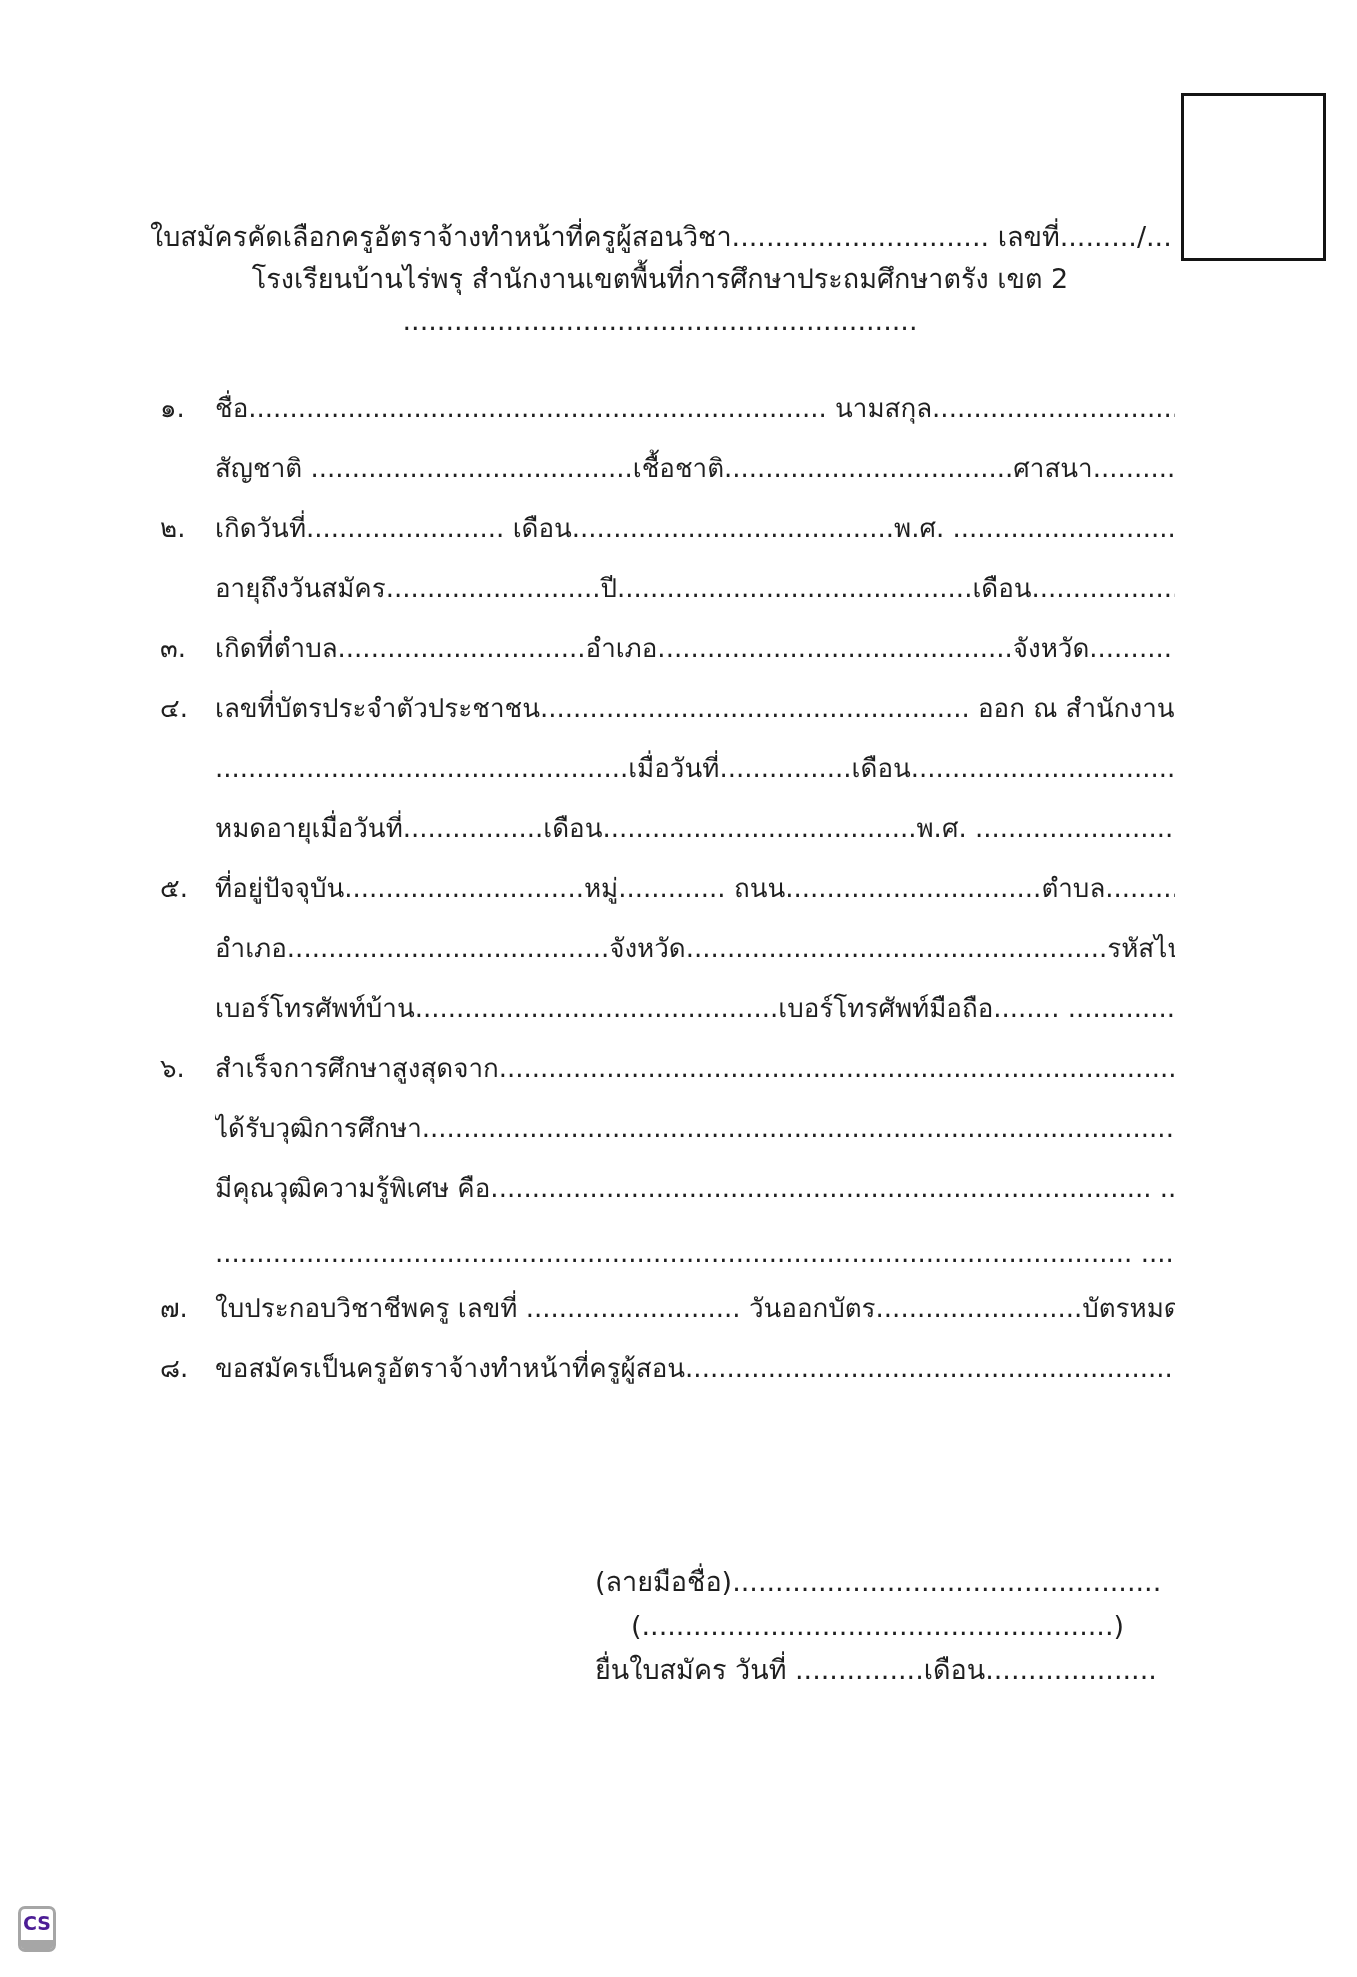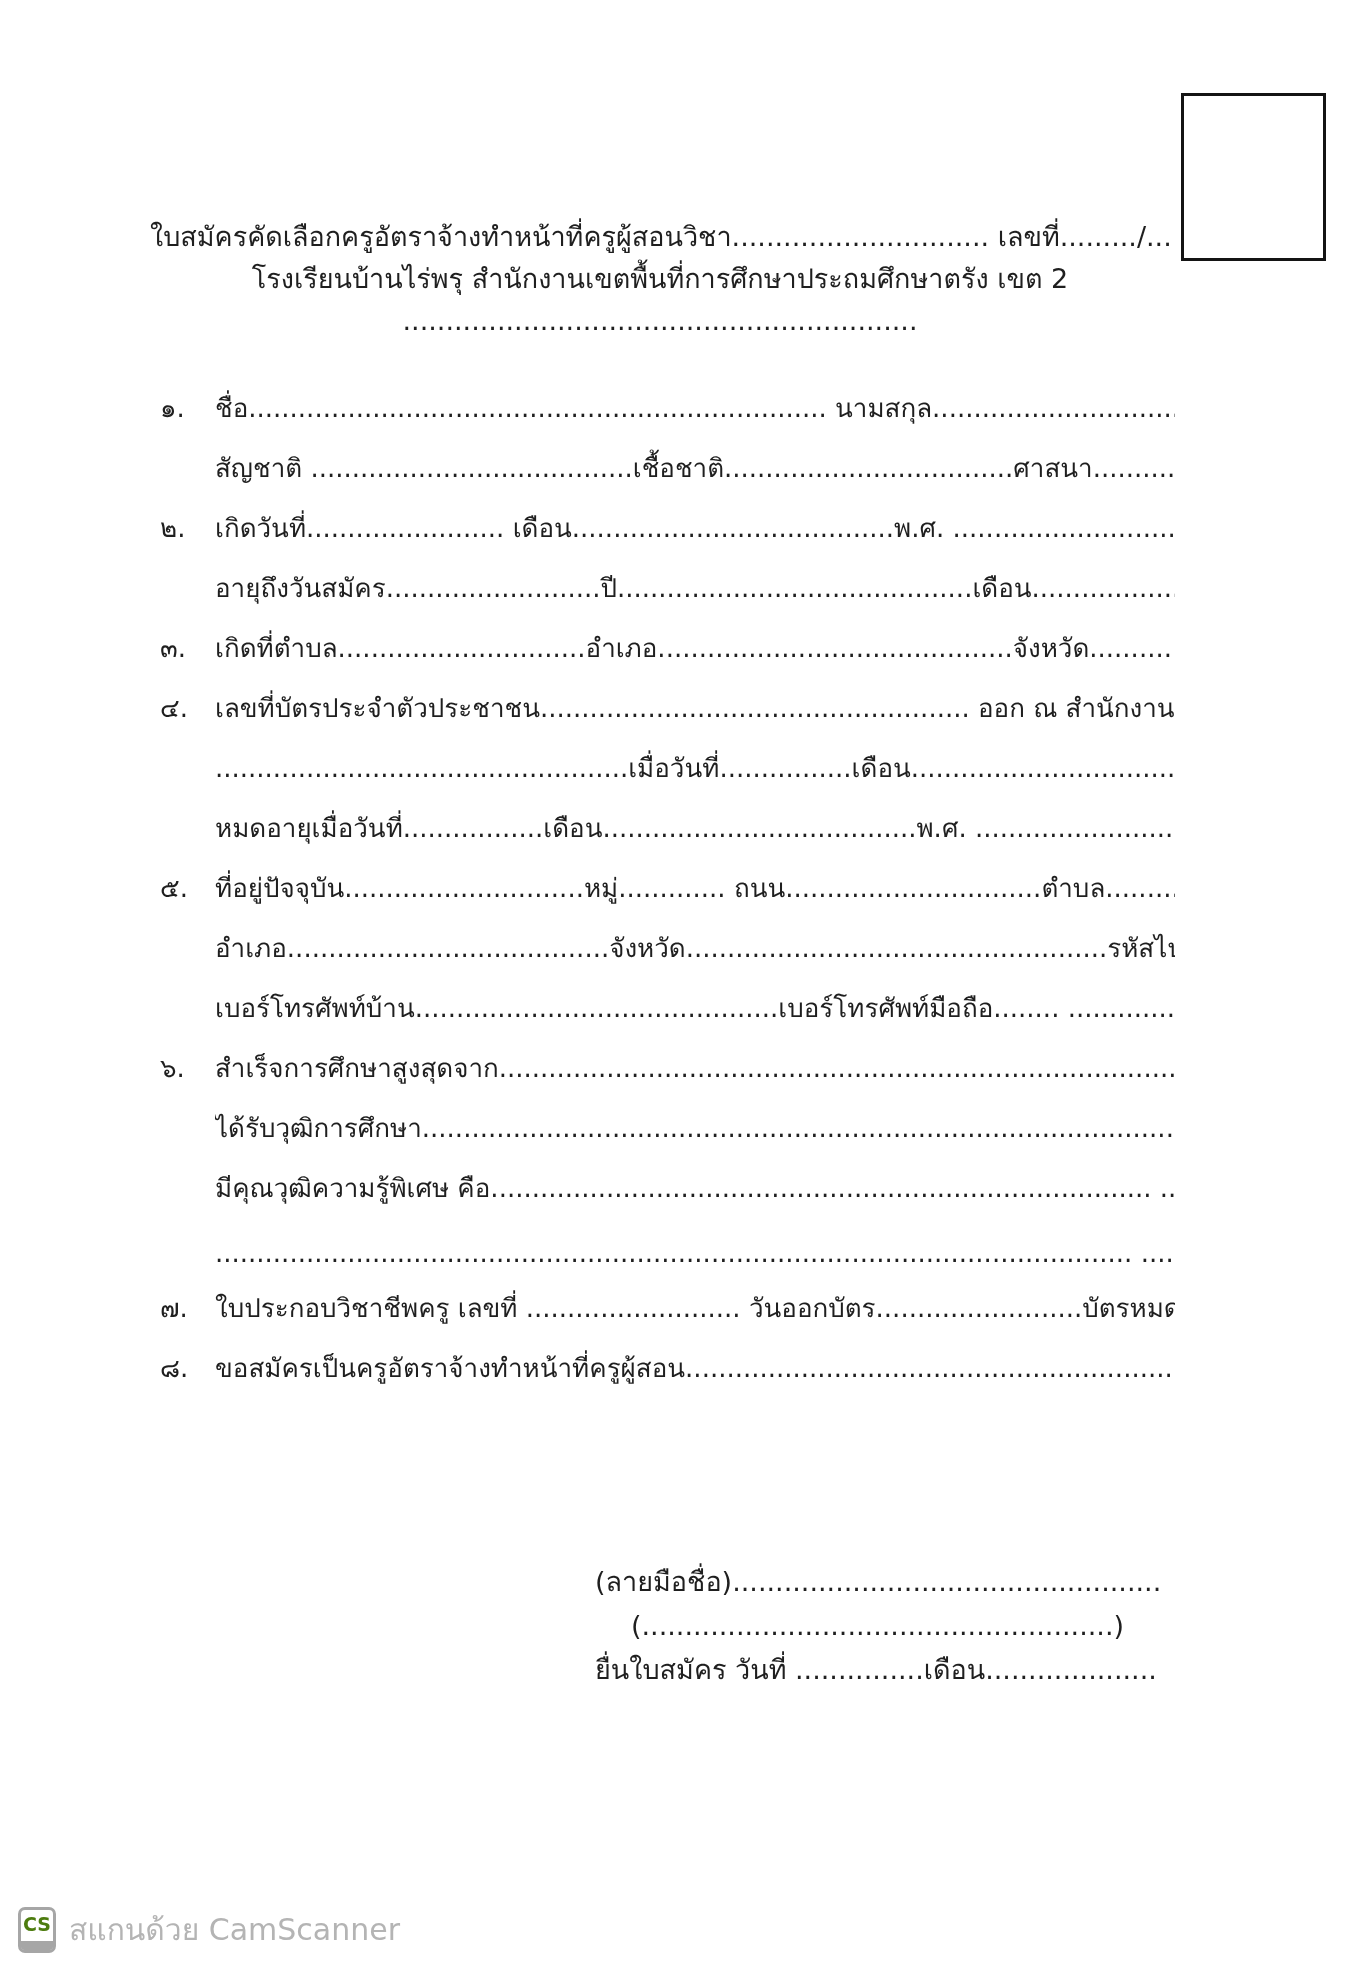--- a/index.html
+++ b/index.html
@@ -51,21 +51,21 @@
   .cs-icon {
     position:relative;
     width:38px; height:46px;
     border:3px solid #a6a6a6;
     border-radius:7px;
     box-sizing:border-box;
     flex:0 0 auto;
   }
   .cs-letters {
     display:block; text-align:center;
-    font-size:19px; font-weight:bold; color:#4d7c0f;
+    font-size:19px; font-weight:bold; color:#4c1d95;
     line-height:28px;
     font-family:"DejaVu Sans",sans-serif;
   }
   .cs-bar {
     position:absolute; left:0; right:0; bottom:0;
     height:9px; background:#a6a6a6;
     border-radius:0 0 3px 3px;
   }
   .wm-text {
     font-size:30px;
@@ -171,16 +171,15 @@
     <div class="sline">(ลายมือชื่อ)...................................................ผู้สมัคร</div>
     <div class="sline">(.......................................................)</div>
     <div class="sline">ยื่นใบสมัคร วันที่ ...............เดือน....................  พ.ศ. .......</div>
   </div>
 
   <div class="watermark">
     <div class="cs-icon">
       <span class="cs-letters">CS</span>
       <div class="cs-bar"></div>
     </div>
-    <span class="wm-text">สแกนด้วย CamScanner</span>
   </div>
 
 </div>
 
 </body></html>

